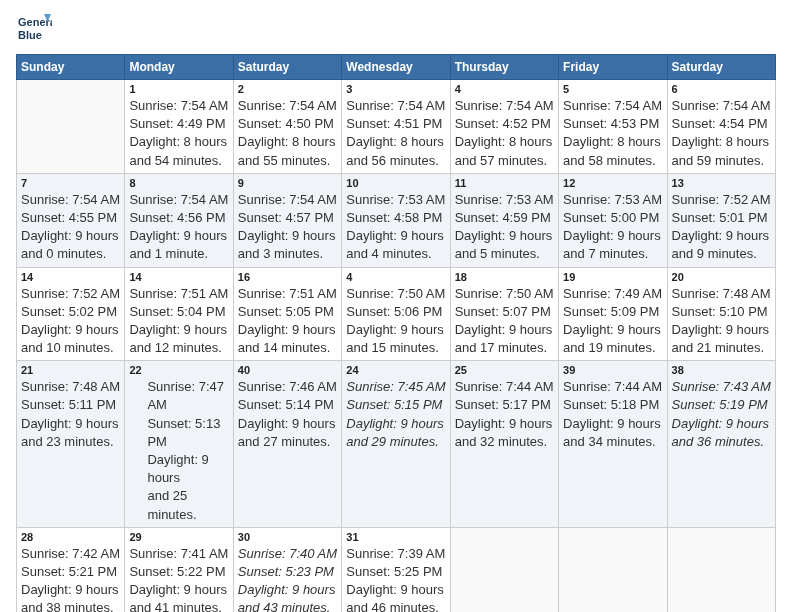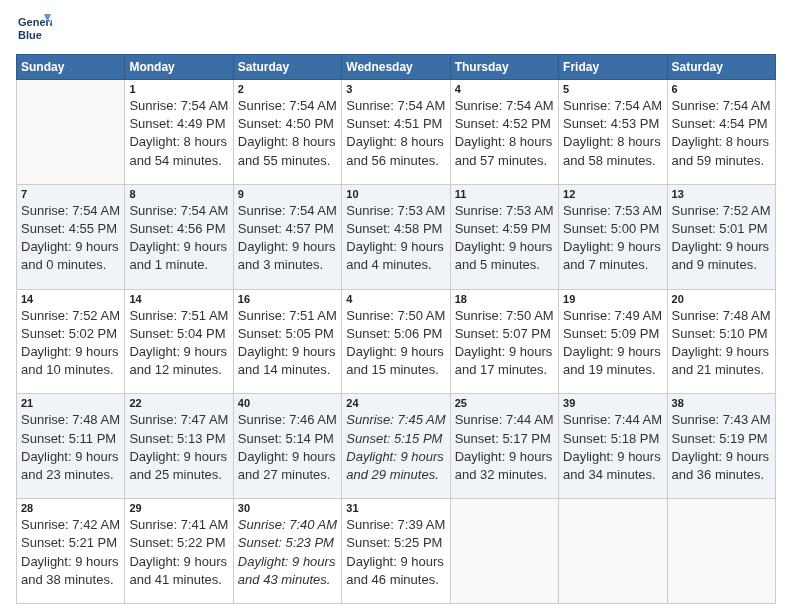--- a/index.html
+++ b/index.html
@@ -269,21 +269,21 @@
         <tr class="row-shaded">
           <td>
             <div class="day-number">21</div>
             <div class="day-info" style="white-space: pre-line;">Sunrise: 7:48 AM
 Sunset: 5:11 PM
 Daylight: 9 hours
 and 23 minutes.</div>
           </td>
           <td>
             <div class="day-number">22</div>
-            <div class="day-info" style="white-space: pre-line;">Sunrise: 7:47 AM
+            <div class="day-info" style="white-space: pre-line; margin-left: 18px;">Sunrise: 7:47 AM
 Sunset: 5:13 PM
 Daylight: 9 hours
 and 25 minutes.</div>
           </td>
           <td>
             <div class="day-number">40</div>
             <div class="day-info" style="white-space: pre-line;">Sunrise: 7:46 AM
 Sunset: 5:14 PM
 Daylight: 9 hours
 and 27 minutes.</div>
@@ -304,21 +304,21 @@
           </td>
           <td>
             <div class="day-number">39</div>
             <div class="day-info" style="white-space: pre-line;">Sunrise: 7:44 AM
 Sunset: 5:18 PM
 Daylight: 9 hours
 and 34 minutes.</div>
           </td>
           <td>
             <div class="day-number">38</div>
-            <div class="day-info" style="white-space: pre-line;">Sunrise: 7:43 AM
+            <div class="day-info" style="white-space: pre-line; font-style: italic;">Sunrise: 7:43 AM
 Sunset: 5:19 PM
 Daylight: 9 hours
 and 36 minutes.</div>
           </td>
         </tr>
         <tr class="row-white">
           <td>
             <div class="day-number">28</div>
             <div class="day-info" style="white-space: pre-line;">Sunrise: 7:42 AM
 Sunset: 5:21 PM

